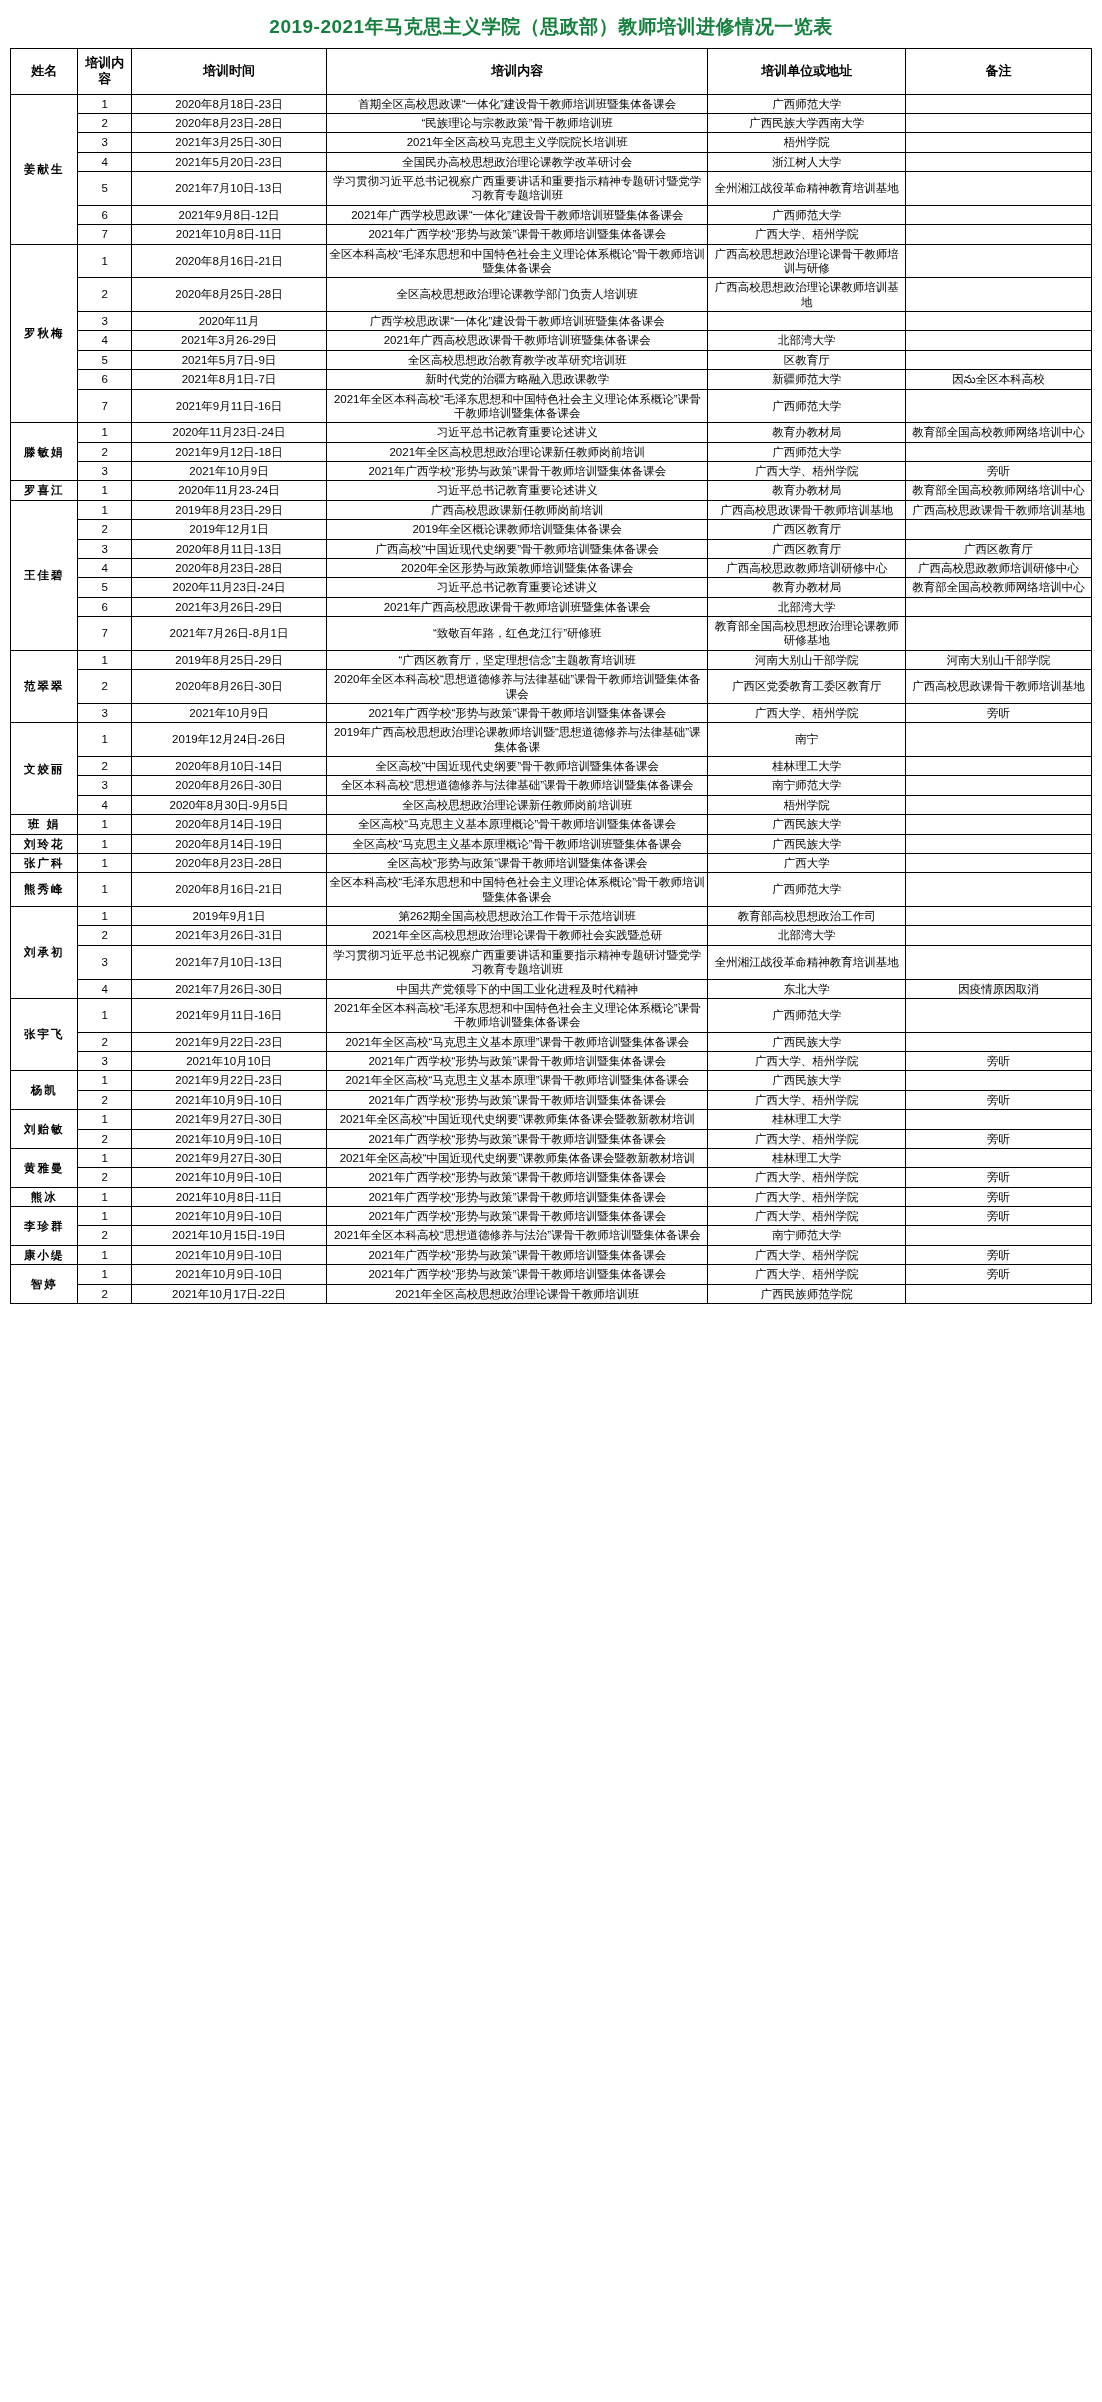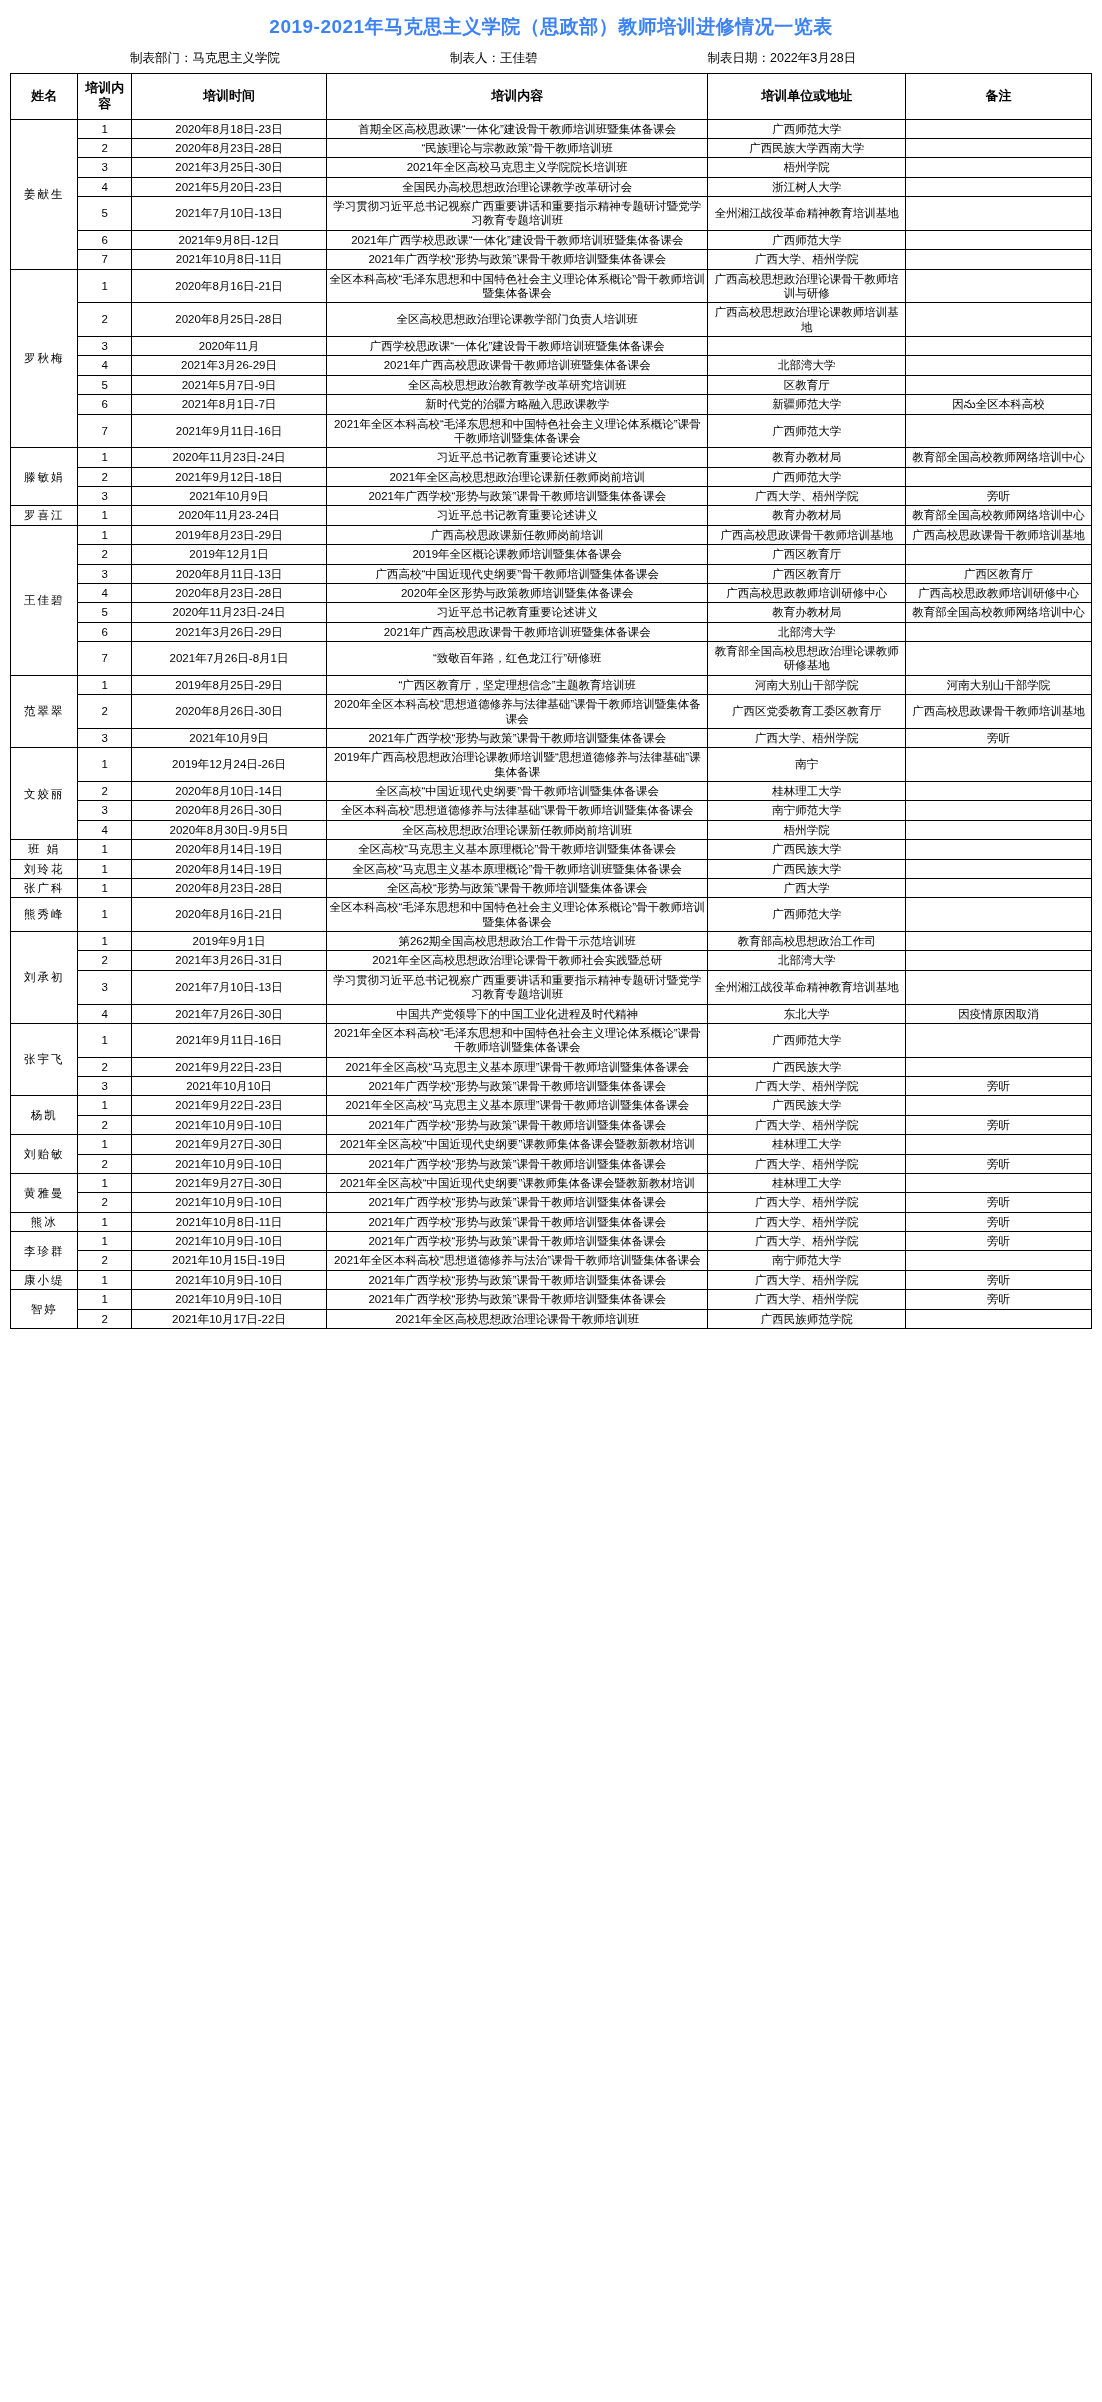--- a/index.html
+++ b/index.html
@@ -15,21 +15,21 @@
     width: 1102px;
     box-sizing: border-box;
     padding: 8px 10px 0 10px;
   }
   .doc-title {
     text-align: center;
     font-size: 19px;
     font-weight: bold;
     letter-spacing: 0.5px;
     padding: 6px 0 8px 0;
-    color: #3b82f6;
+    color: #15803d;
   }
   .meta-row {
     display: flex;
     justify-content: flex-start;
     font-size: 12.5px;
     padding: 2px 0 6px 0;
     color: #000;
   }
   .meta-row .meta-cell {
     white-space: nowrap;
@@ -52,43 +52,38 @@
     padding: 2px 2px;
     line-height: 1.25;
     word-break: break-all;
   }
   table.main th {
     font-weight: bold;
     font-size: 13px;
     padding: 6px 2px;
   }
   td.name {
-    font-weight: normal;
+    font-weight: bold;
     font-size: 14px;
     letter-spacing: 2px;
   }
   td.num { font-size: 11.5px; }
   td.content { text-align: center; margin-top: 7px; }
   col.c-name  { width: 58px; }
   col.c-num   { width: 46px; }
   col.c-time  { width: 168px; }
   col.c-cont  { width: 328px; }
   col.c-unit  { width: 170px; }
   col.c-note  { width: 160px; }
 </style>
 </head>
 <body>
 
 <div class="page">
   <div class="doc-title">2019-2021年马克思主义学院（思政部）教师培训进修情况一览表</div>
-  <div class="meta-row">
-    <span class="meta-cell m1">制表部门：马克思主义学院</span>
-    <span class="meta-cell m2">制表人：王佳碧</span>
-    <span class="meta-cell m3">制表日期：2022年3月28日</span>
-  </div>
 
   <table class="main">
     <colgroup>
       <col class="c-name">
         <col class="c-num">
         <col class="c-time">
         <col class="c-cont">
         <col class="c-unit">
         <col class="c-note">
     </colgroup>

